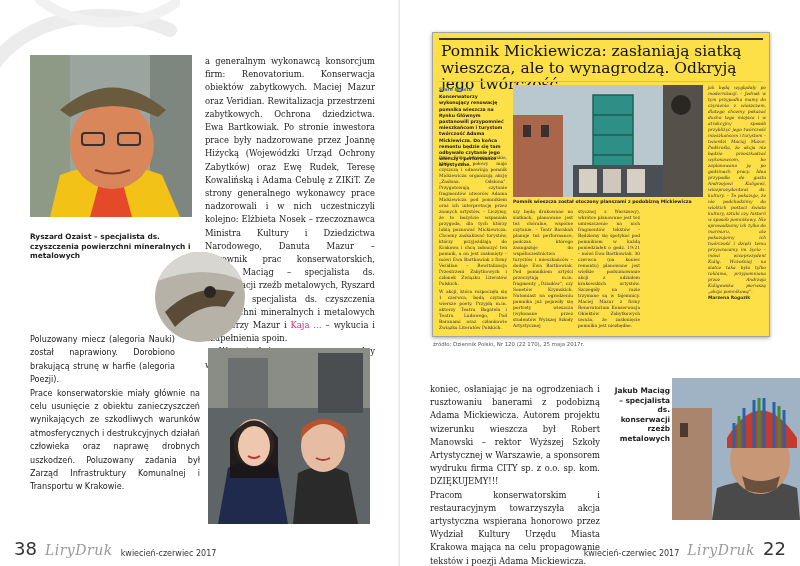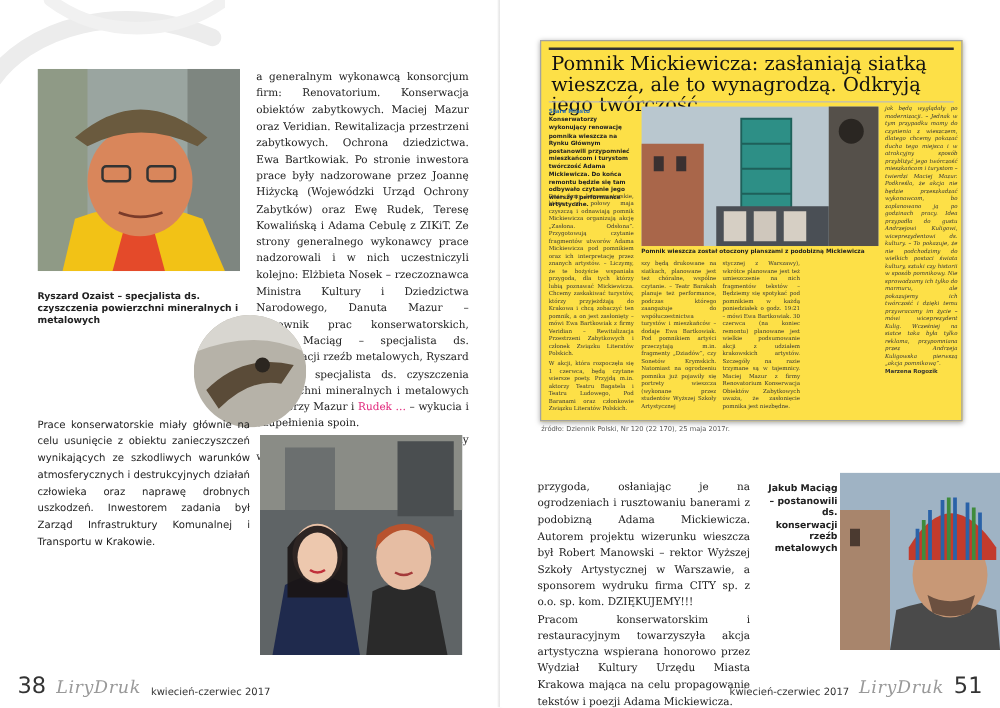--- a/index.html
+++ b/index.html
@@ -64,36 +64,37 @@
       <path d="M30 55 Q 82 10 136 55 L 128 62 Q 82 40 40 62 Z" fill="#6a5a3e"></path>
       <rect x="52" y="78" width="22" height="12" rx="3" fill="none" stroke="#333" stroke-width="2"></rect>
       <rect x="88" y="78" width="22" height="12" rx="3" fill="none" stroke="#333" stroke-width="2"></rect>
       <path d="M65 115 Q 82 122 100 115" stroke="#7a3b2a" stroke-width="2" fill="none"></path>
     </svg>
   </div>
   <div class="caption" style="left:30px;top:232px;width:165px;">Ryszard Ozaist – specjalista ds. czyszczenia powierzchni mineralnych i metalowych</div>
 
   <div class="body-text" style="left:205px;top:55px;width:170px;">
     <p><span>a generalnym wykonawcą konsorcjum firm: Renovatorium. Konserwacja obiektów zabytkowych. Maciej Mazur oraz Veridian. Rewitalizacja przestrzeni zabytkowych. Ochrona dziedzictwa. Ewa Bartkowiak. Po stronie inwestora prace były nadzorowane przez Joannę Hiżycką (Wojewódzki Urząd Ochrony Zabytków) oraz Ewę Rudek, Teresę Kowalińską i Adama Cebulę z ZIKiT. Ze strony generalnego wykonawcy prace nadzorowali i w nich uczestniczyli kolejno: Elżbieta Nosek – rzeczoznawca Ministra Kultury i Dziedzictwa Narodowego, Danuta Mazur – kierownik prac konserwatorskich, Jakub Maciąg – specjalista ds. konserwacji rzeźb metalowych, Ryszard Ozaist – specjalista ds. czyszczenia powierzchni mineralnych i metalowych oraz Jerzy Mazur i</span>
-    <span class="highlight">Rudek …</span>
+    <span class="highlight">Kaja …</span>
     <span>– wykucia i uzupełnienia spoin.</span></p>
     <p style="text-indent:14px;">W trakcie prac generalny wykonawca zadbał o estetykę</p>
   </div>
 
   <div class="photo" style="left:155px;top:252px;width:90px;height:90px;border-radius:50%;">
     <svg width="90" height="90" viewBox="0 0 90 90">
       <rect width="90" height="90" fill="#b6b2a8"></rect>
       <path d="M10 60 Q 40 30 80 40 L 70 55 Q 45 50 20 75 Z" fill="#5a4b38"></path>
       <circle cx="55" cy="40" r="6" fill="#2b2620"></circle>
       <path d="M0 0 L 90 0 L 90 30 Q 50 10 0 30 Z" fill="#d8d6d0"></path>
     </svg>
   </div>
 
   <div class="body-text sans-text" style="left:30px;top:333px;width:170px;">
-    <p>Prace konserwatorskie miały głównie na celu usunięcie z obiektu zanieczyszczeń wynikających ze szkodliwych warunków atmosferycznych i destrukcyjnych działań człowieka oraz naprawę drobnych uszkodzeń. Inwestorem zadania był Zarząd Infrastruktury Komunalnej i Transportu w Krakowie.</p>
+    <p style="width:145px;">Poluzowany miecz (alegoria Nauki) został naprawiony. Dorobiono brakującą strunę w harfie (alegoria Poezji).</p>
+    <p>Prace konserwatorskie miały głównie na celu usunięcie z obiektu zanieczyszczeń wynikających ze szkodliwych warunków atmosferycznych i destrukcyjnych działań człowieka oraz naprawę drobnych uszkodzeń. Poluzowany zadania był Zarząd Infrastruktury Komunalnej i Transportu w Krakowie.</p>
   </div>
 
   <div class="photo" style="left:208px;top:348px;width:162px;height:176px;">
     <svg width="162" height="176" viewBox="0 0 162 176">
       <rect width="162" height="176" fill="#5f6466"></rect>
       <rect x="0" y="0" width="162" height="60" fill="#8a8c86"></rect>
       <rect x="20" y="10" width="40" height="50" fill="#6b6f6f"></rect>
       <rect x="110" y="5" width="45" height="60" fill="#4a4e50"></rect>
       <path d="M10 176 L 20 120 Q 45 105 70 120 L 80 176 Z" fill="#1f2a4d"></path>
       <ellipse cx="46" cy="95" rx="20" ry="24" fill="#e9c2a8"></ellipse>
@@ -151,37 +152,37 @@
   <div class="clip-col" style="left:145px;top:176px;width:62px;">stycznej z Warszawy), wkrótce planowane jest też umieszczenie na nich fragmentów tekstów – Będziemy się spotykać pod pomnikiem w każdą poniedziałek o godz. 19:21 – mówi Ewa Bartkowiak. 30 czerwca (na koniec remontu) planowane jest wielkie podsumowanie akcji z udziałem krakowskich artystów. Szczegóły na razie trzymane są w tajemnicy. Maciej Mazur z firmy Renovatorium Konserwacja Obiektów Zabytkowych uważa, że zasłonięcie pomnika jest niezbędne.</div>
   <div class="clip-col" style="left:275px;top:52px;width:58px;">
     <p style="font-style:italic;">jak będą wyglądały po modernizacji. – Jednak w tym przypadku mamy do czynienia z wieszczem, dlatego chcemy pokazać ducha tego miejsca i w atrakcyjny sposób przybliżyć jego twórczość mieszkańcom i turystom – twierdzi Maciej Mazur. Podkreśla, że akcja nie będzie przeszkadzać wykonawcom, bo zaplanowano ją po godzinach pracy. Idea przypadła do gustu Andrzejowi Kuligowi, wiceprezydentowi ds. kultury. – To pokazuje, że nie podchodzimy do wielkich postaci świata kultury, sztuki czy historii w sposób pomnikowy. Nie sprowadzamy ich tylko do marmuru, ale pokazujemy ich twórczość i dzięki temu przywracamy im życie – mówi wiceprezydent Kulig. Wcześniej na siatce taka była tylko reklama, przypomniana przez Andrzeja Kuligowska pierwszą „akcja pomnikową”.</p>
     <p class="clip-author">Marzena Rogozik</p>
   </div>
 </div>
 
 <div class="source">źródło: Dziennik Polski, Nr 120 (22 170), 25 maja 2017r.</div>
 
 <div class="body-text" style="left:430px;top:383px;width:170px;">
-  <p>przygoda, osłaniając je na ogrodzeniach i rusztowaniu banerami z podobizną Adama Mickiewicza. Autorem projektu wizerunku wieszcza był Robert Manowski – rektor Wyższej Szkoły Artystycznej w Warszawie, a sponsorem wydruku firma CITY sp. z o.o. sp. kom. DZIĘKUJEMY!!!</p>
+  <p>koniec, osłaniając je na ogrodzeniach i rusztowaniu banerami z podobizną Adama Mickiewicza. Autorem projektu wizerunku wieszcza był Robert Manowski – rektor Wyższej Szkoły Artystycznej w Warszawie, a sponsorem wydruku firma CITY sp. z o.o. sp. kom. DZIĘKUJEMY!!!</p>
   <p>Pracom konserwatorskim i restauracyjnym towarzyszyła akcja artystyczna wspierana honorowo przez Wydział Kultury Urzędu Miasta Krakowa mająca na celu propagowanie tekstów i poezji Adama Mickiewicza.</p>
 </div>
 
-<div class="caption right" style="left:610px;top:386px;width:60px;">Jakub Maciąg – postanowili ds. konserwacji rzeźb metalowych</div>
+<div class="caption right" style="left:610px;top:386px;width:60px;">Jakub Maciąg – specjalista ds. konserwacji rzeźb metalowych</div>
 
 <div class="photo" style="left:672px;top:378px;width:128px;height:142px;">
   <svg width="128" height="142" viewBox="0 0 128 142">
     <rect width="128" height="142" fill="#9fb3c4"></rect>
     <rect x="0" y="30" width="40" height="112" fill="#a8856c"></rect>
     <rect x="8" y="45" width="8" height="14" fill="#4b3a30"></rect>
     <path d="M40 142 L 45 110 Q 85 95 125 110 L 128 142 Z" fill="#4a4a4a"></path>
     <ellipse cx="88" cy="82" rx="30" ry="34" fill="#c89876"></ellipse>
     <path d="M55 60 Q 88 5 125 60 L 125 70 L 55 70 Z" fill="#c33b2c"></path>
     <path d="M62 45 L 62 70 M 72 30 L 72 70 M 82 22 L 82 70 M 92 20 L 92 70 M 102 24 L 102 70 M 112 32 L 112 70" stroke="#2a62a8" stroke-width="3"></path>
     <path d="M67 38 L 67 70 M 87 20 L 87 70 M 107 28 L 107 70" stroke="#3f8b3c" stroke-width="3"></path>
     <path d="M70 98 Q 88 108 108 98 L 104 112 Q 88 118 74 112 Z" fill="#6b5040"></path>
   </svg>
 </div>
 
 <div class="footer" style="right:14px;">
   <span class="issue">kwiecień-czerwiec 2017</span>
   <span class="mag-logo">LiryDruk</span>
-  <span class="page-num">51</span>
+  <span class="page-num">22</span>
 </div>
 
 </body></html>

